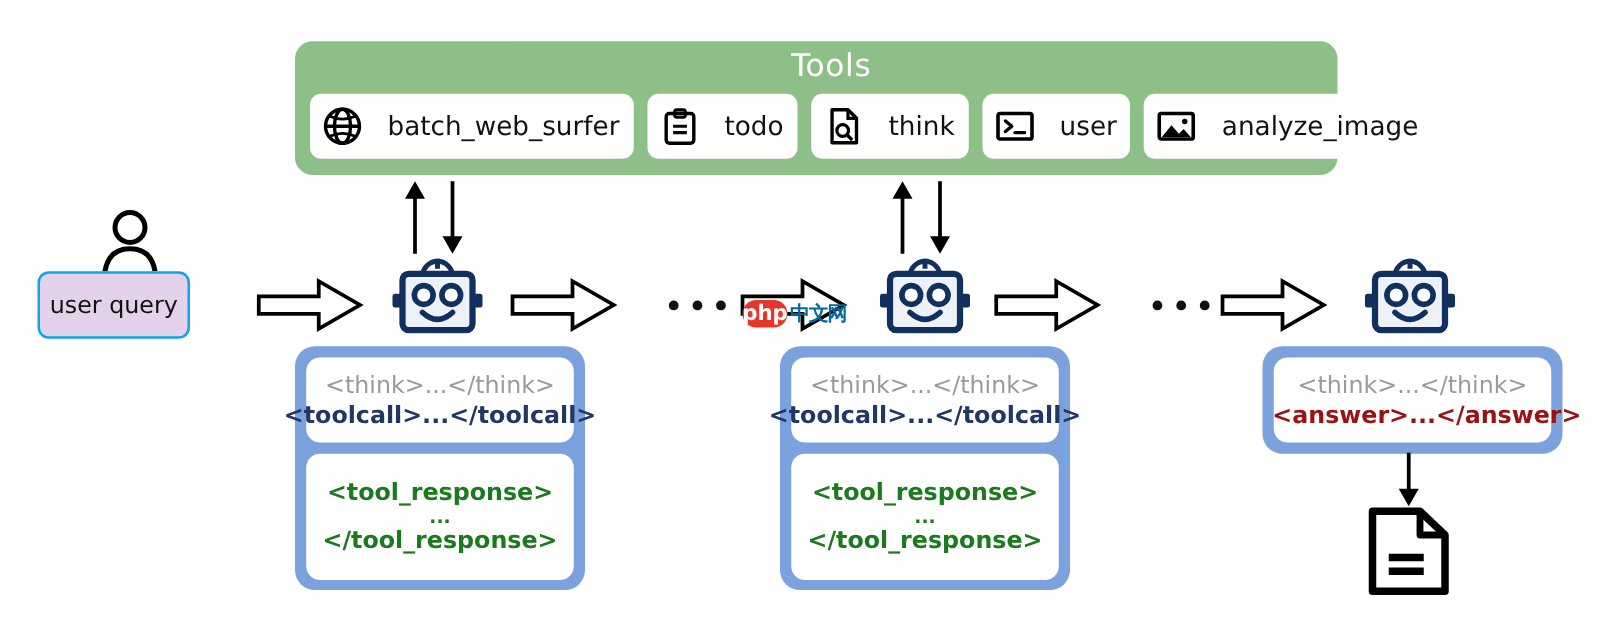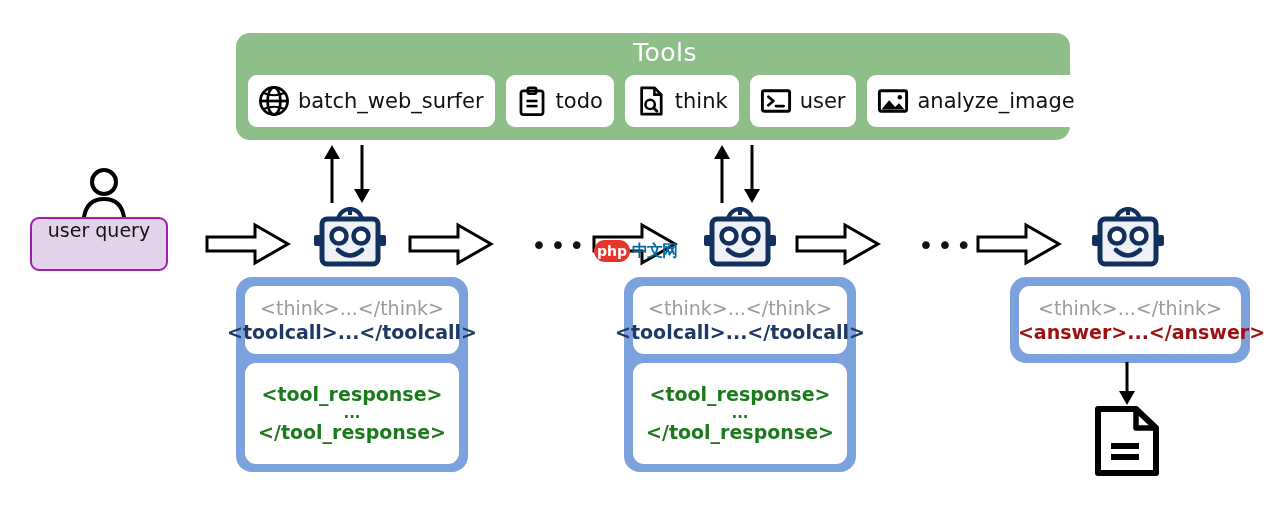--- a/index.html
+++ b/index.html
@@ -23,32 +23,32 @@
     position:absolute;left:0;top:5px;width:100%;
     text-align:center;color:#ffffff;
     font-size:25px;letter-spacing:.5px;padding-left:12px;
   }
   #tools-row{
     position:absolute;left:12px;top:42px;right:12px;height:52px;
     display:flex;align-items:center;gap:11px;
   }
   .tool-chip{
     height:52px;background:#ffffff;border-radius:9px;
-    display:flex;align-items:center;gap:7px;
+    display:flex;align-items:center;gap:19px;
     padding:0 11px 0 9px;box-sizing:border-box;
   }
   .tool-label{font-size:21px;color:#111;white-space:nowrap;}
   .tool-ico{width:34px;height:34px;flex:0 0 34px;display:block;}
 
   
   #user-icon{left:78px;top:167px;width:52px;height:50px;}
   #user-query-box{
-    left:30px;top:217px;width:138px;height:54px;
-    background:#e3d2ea;border:2px solid #a21caf;border-radius:9px;
-    display:flex;align-items:flex-start;justify-content:center;
+    left:30px;top:217px;width:122px;height:54px;
+    background:#e3d2ea;border:2px solid #0ea5e9;border-radius:9px;
+    display:flex;align-items:center;justify-content:center;
     box-sizing:border-box;
   }
   #user-query-label{font-size:19px;color:#111;}
 
   
   .block-arrow{height:44px;width:86px;}
   .dots{
     font-size:27px;color:#111;letter-spacing:3px;
     line-height:1;font-family:"DejaVu Sans", sans-serif;
   }
@@ -83,21 +83,21 @@
   #final-thin-arrow{left:1112px;top:362px;width:30px;height:44px;}
   #output-doc{left:1092px;top:405px;width:70px;height:72px;}
 
   
   #watermark{
     left:594px;top:238px;width:92px;height:26px;
     display:flex;align-items:center;gap:2px;
   }
   #wm-php{
     width:36px;height:22px;border-radius:11px;background:#e8352c;
-    color:#fff;font-size:14px;font-weight:bold;
+    color:#fff;font-size:17px;font-weight:bold;
     display:flex;align-items:center;justify-content:center;
     font-family:"DejaVu Sans", sans-serif;
   }
   #wm-cn{
     font-size:16px;color:#0369a1;font-weight:bold;
     font-family:"DejaVu Sans", sans-serif;letter-spacing:-1px;
   }
 </style>
 </head>
 <body>

